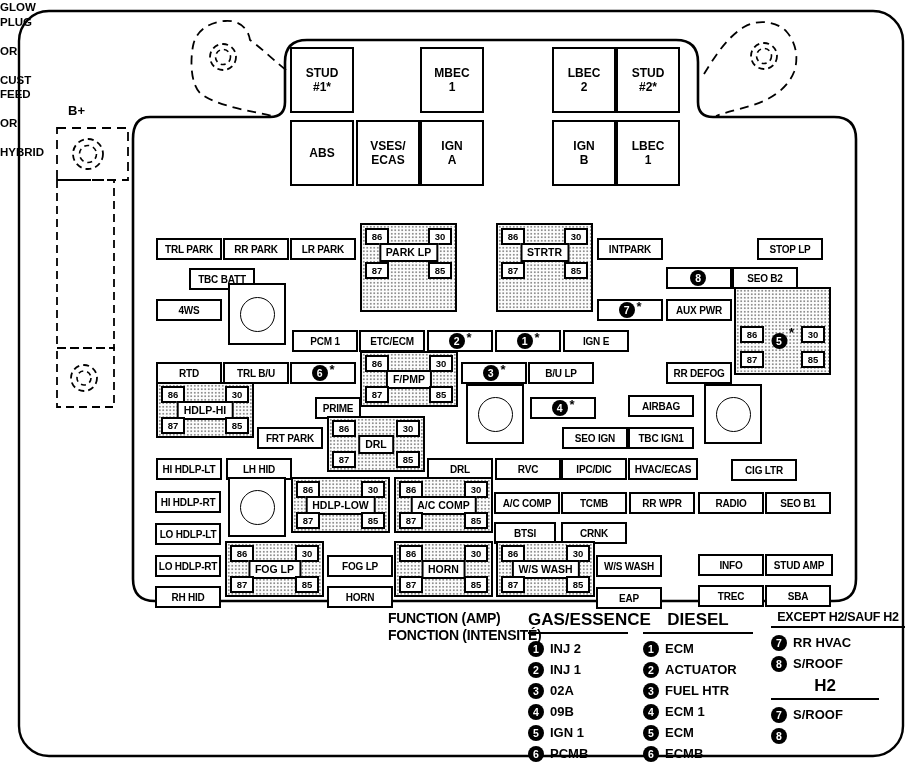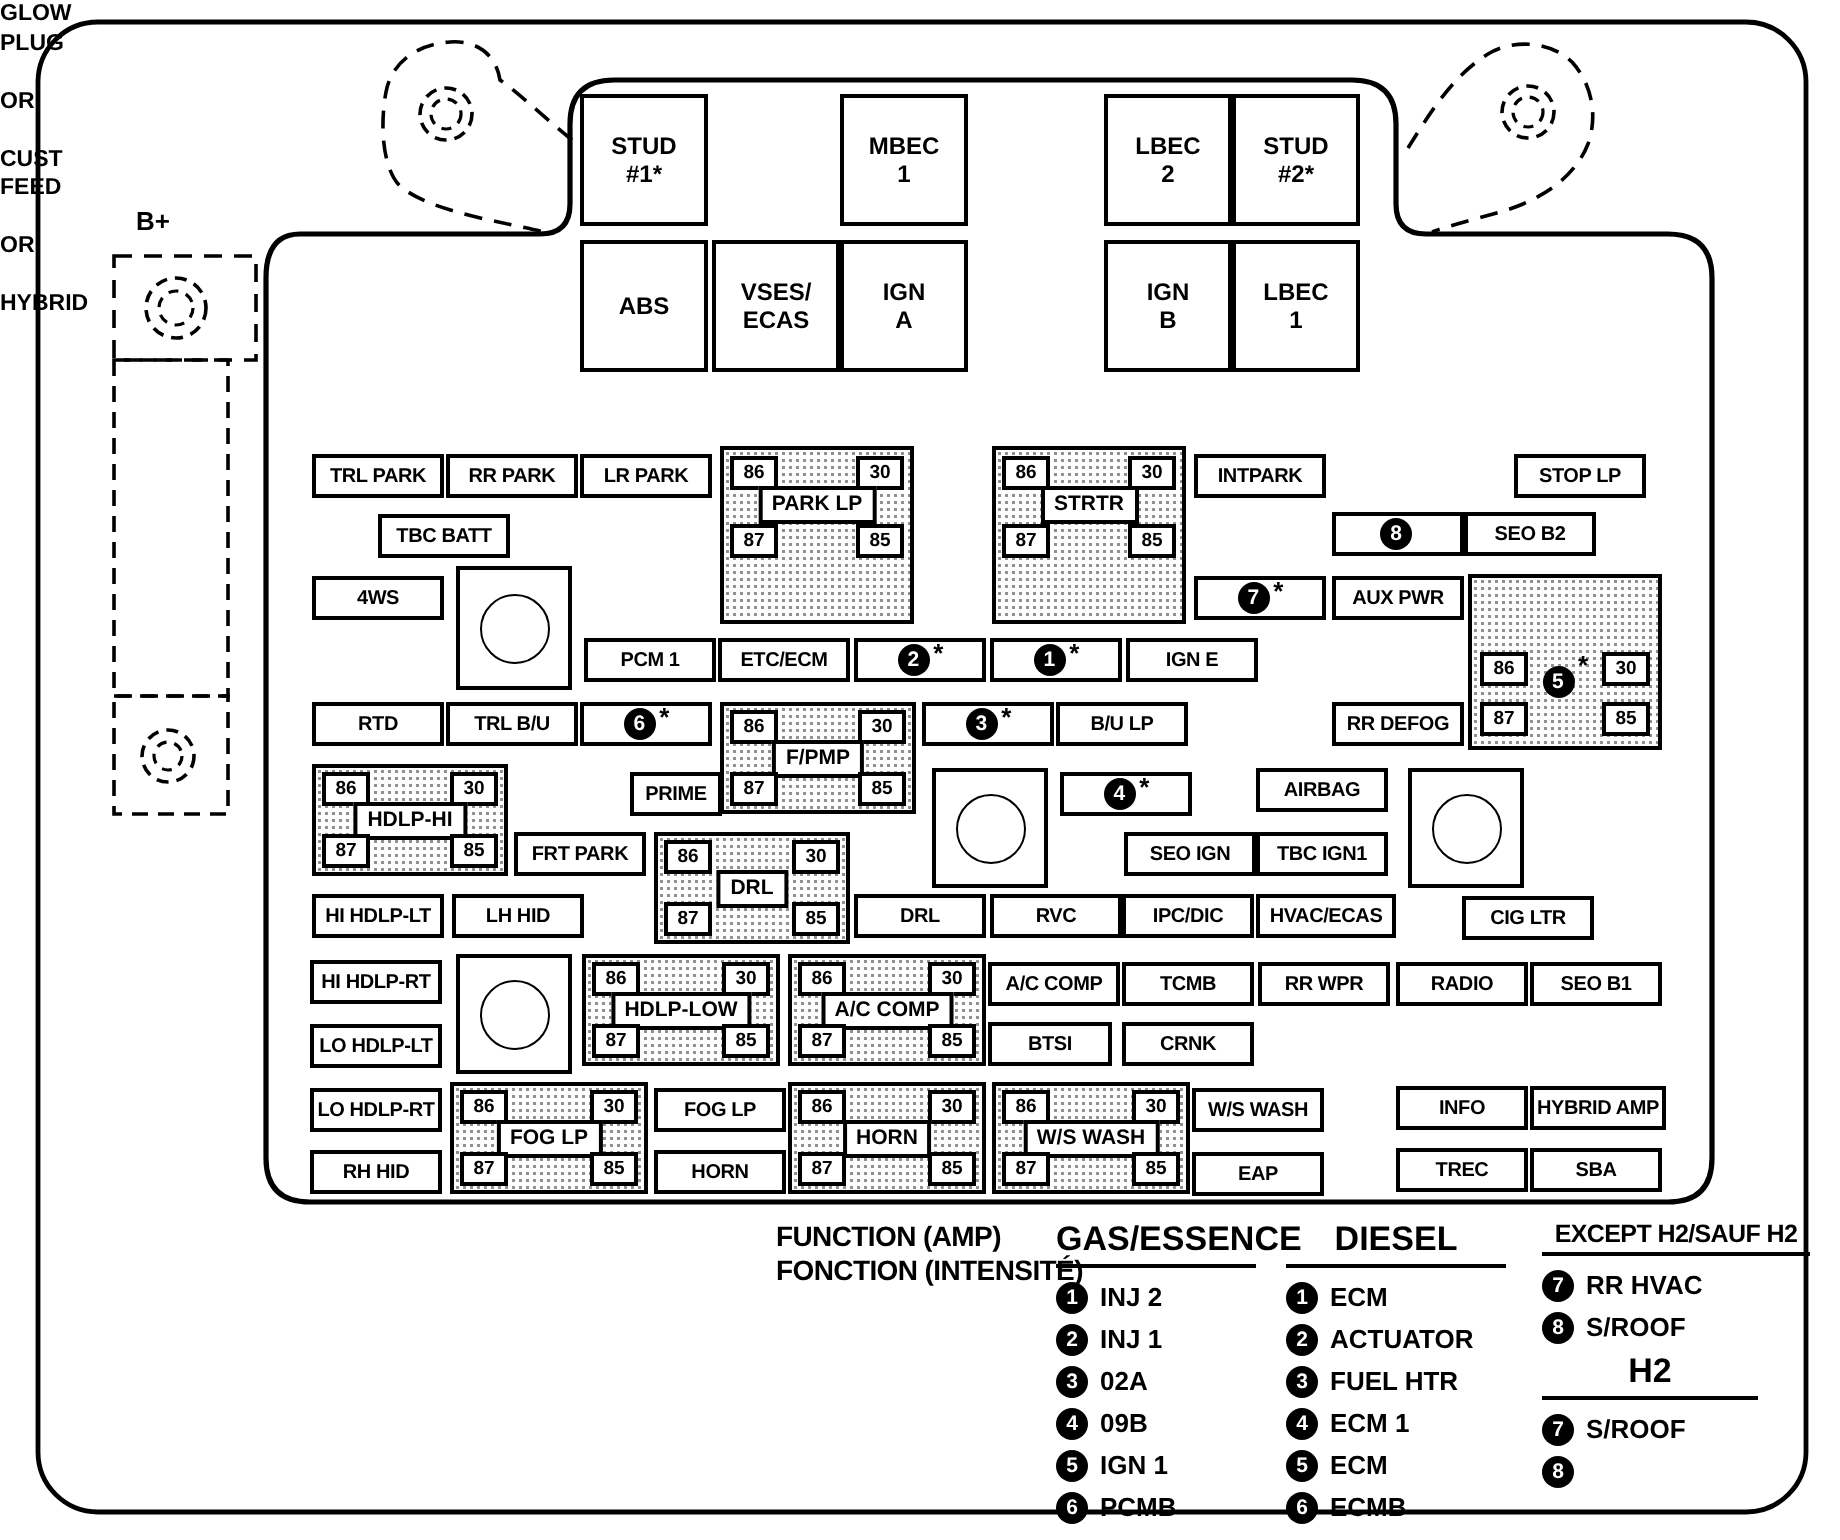--- a/index.html
+++ b/index.html
@@ -6,21 +6,21 @@
   #stage{position:relative;width:920px;height:770px;background:#fff;
          font-family:"Liberation Sans","DejaVu Sans",sans-serif;color:#000;overflow:hidden;}
   #outline-layer{position:absolute;left:0;top:0;width:920px;height:770px;}
 
   .sq{position:absolute;width:60px;height:62px;border:2px solid #000;background:#fff;
       display:flex;align-items:center;justify-content:center;text-align:center;
       font-size:12px;font-weight:bold;line-height:14px;white-space:pre-line;}
 
   .fuse{position:absolute;width:62px;height:18px;border:2px solid #000;background:#fff;
         display:flex;align-items:center;justify-content:center;
-        font-size:10px;font-weight:bold;white-space:nowrap;letter-spacing:-0.2px;}
+        font-size:10px;font-weight:bold;white-space:nowrap;letter-spacing:-0.2px;margin-top:11px;}
 
   .relay{position:absolute;border:2px solid #000;background-color:#fdfdfd;
          background-image:radial-gradient(#8f8f8f 0.7px, transparent 0.9px);
          background-size:3.5px 3.5px;}
   .pin{position:absolute;width:20px;height:13px;border:2px solid #000;background:#fff;
        display:flex;align-items:center;justify-content:center;
        font-size:9.5px;font-weight:bold;}
   .rname{position:absolute;left:50%;transform:translateX(-50%);border:2px solid #000;
          background:#fff;padding:0 5px;height:15px;line-height:14px;font-size:10.5px;
          font-weight:bold;white-space:nowrap;}
@@ -182,21 +182,21 @@
   <div class="fuse" style="left:765px;top:481px">SEO B1</div>
 
   <div class="fuse" style="left:155px;top:512px">LO HDLP-LT</div>
   <div class="fuse" style="left:494px;top:511px;width:58px">BTSI</div>
   <div class="fuse" style="left:561px;top:511px">CRNK</div>
 
   <div class="fuse" style="left:155px;top:544px">LO HDLP-RT</div>
   <div class="fuse" style="left:327px;top:544px">FOG LP</div>
   <div class="fuse" style="left:596px;top:544px">W/S WASH</div>
   <div class="fuse" style="left:698px;top:543px">INFO</div>
-  <div class="fuse" style="left:765px;top:543px;width:64px">HYBRID AMP</div>
+  <div class="fuse" style="left:765px;top:543px;width:64px">STUD AMP</div>
 
   <div class="fuse" style="left:155px;top:575px">RH HID</div>
   <div class="fuse" style="left:327px;top:575px">HORN</div>
   <div class="fuse" style="left:596px;top:576px">EAP</div>
   <div class="fuse" style="left:698px;top:574px">TREC</div>
   <div class="fuse" style="left:765px;top:574px">SBA</div>
 
   <div class="relay" style="left:360px;top:223px;width:93px;height:85px">
     <span class="pin" style="left:3px;top:3px">86</span>
     <span class="pin" style="right:3px;top:3px">30</span>

